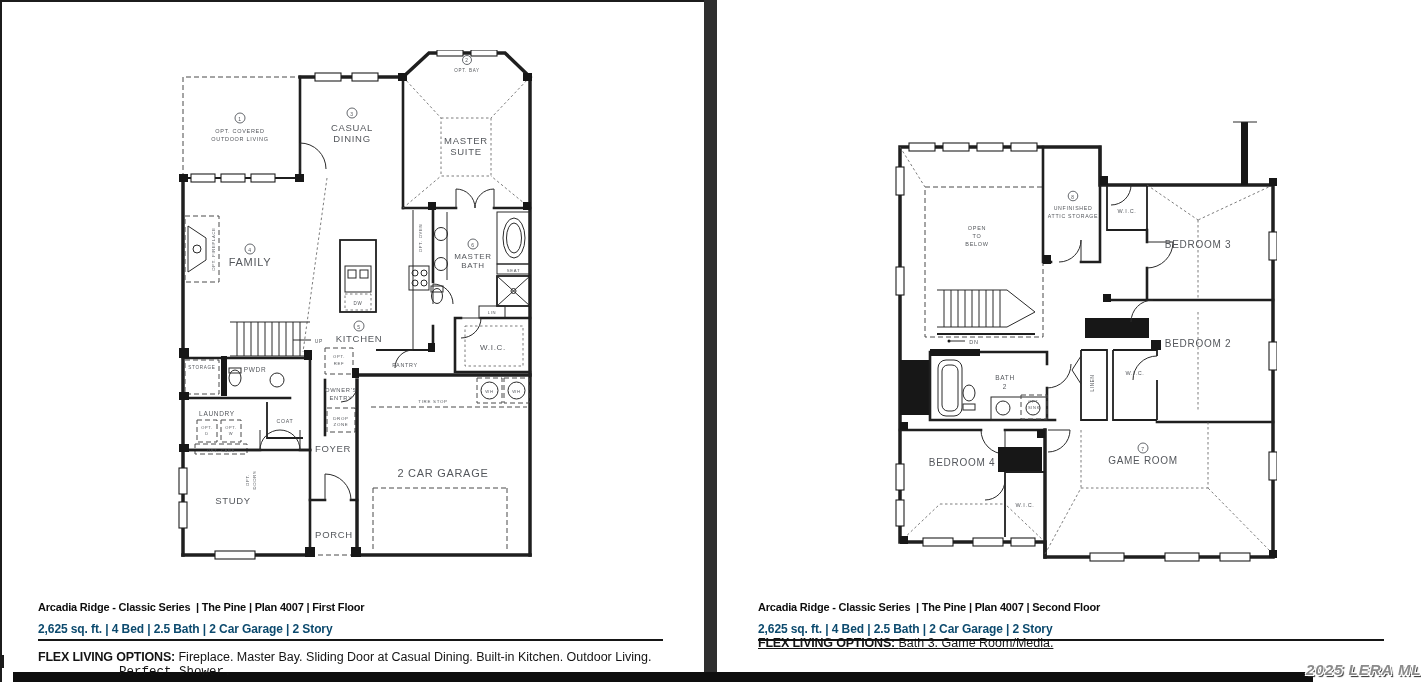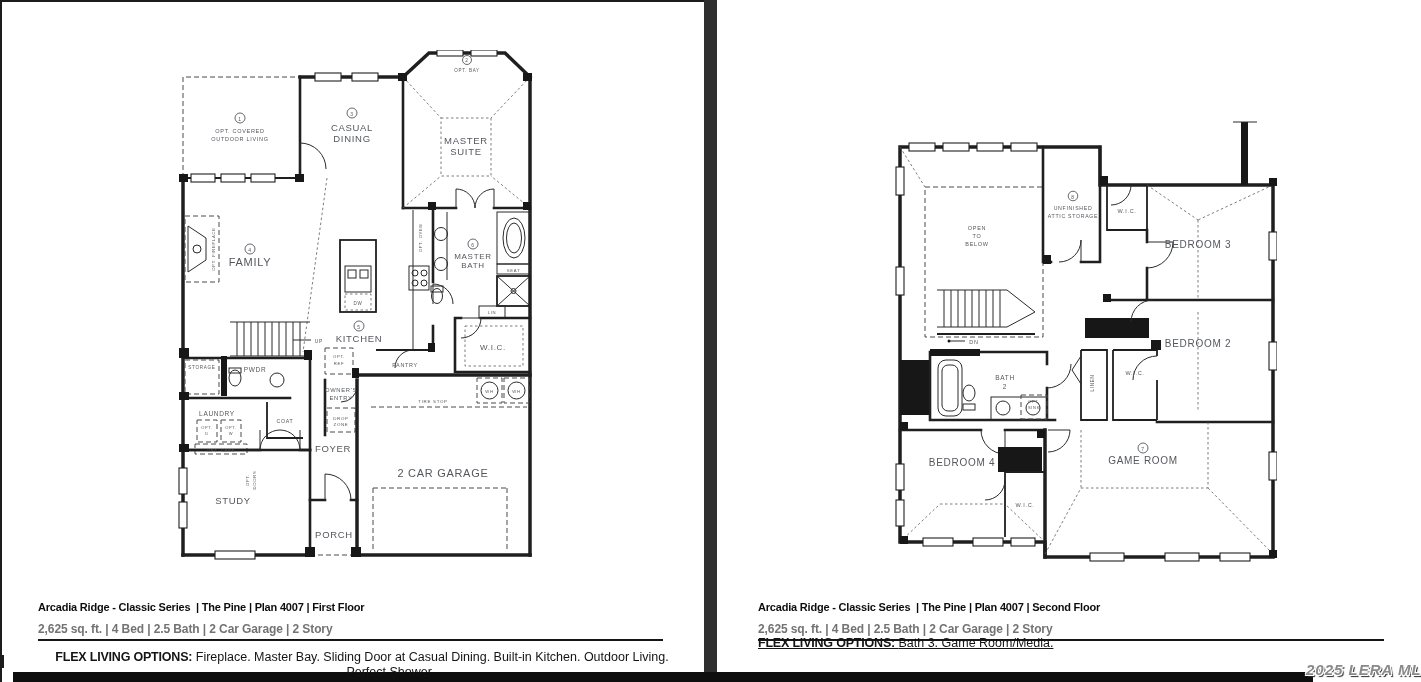--- a/index.html
+++ b/index.html
@@ -3,25 +3,25 @@
 <meta charset="utf-8">
 <style>
   html,body{margin:0;padding:0;}
   body{width:1421px;height:682px;background:#fff;position:relative;overflow:hidden;
        font-family:"Liberation Sans",sans-serif;color:#101010;}
   .edge{position:absolute;background:#1c1c1c;}
   .divider{position:absolute;left:704px;top:0;width:13px;height:682px;background:#2f2f2f;}
   .bottom-bar{position:absolute;left:13px;top:672px;width:1300px;height:10px;background:#0e0e0e;}
   .plan{position:absolute;}
   .title{position:absolute;font-weight:bold;font-size:11px;letter-spacing:-0.2px;white-space:pre;color:#0d0d0d;}
-  .specs{position:absolute;font-weight:bold;font-size:12px;letter-spacing:-0.1px;color:#737373;}
+  .specs{position:absolute;font-weight:bold;font-size:12px;letter-spacing:-0.1px;color:#0c4a6e;}
   .rule{position:absolute;height:2px;background:#161616;}
   .flex{position:absolute;font-size:12.5px;line-height:15px;color:#141414;width:648px;}
   .flex .fl{font-weight:bold;letter-spacing:-0.2px;}
-  .flex .l2{display:block;margin-left:57px;}
+  .flex .l2{display:block;margin-left:81px;font-family:Liberation Mono, monospace;}
   .watermark{position:absolute;left:1306px;top:661px;font-size:15px;font-weight:bold;font-style:italic;
      letter-spacing:1px;color:#8a8a8a;white-space:pre;
      text-shadow:-1px -1px 0 #fff,1px -1px 0 #fff,-1px 1px 0 #fff,1px 1px 0 #fff,2px 2px 1px #2a2a2a;}
   svg{font-family:"Liberation Sans",sans-serif;}
   .w4{stroke:#1f1f1f;stroke-width:3.5;fill:none;stroke-linecap:square;}
   .w3{stroke:#1f1f1f;stroke-width:2.6;fill:none;stroke-linecap:square;}
   .w2{stroke:#1f1f1f;stroke-width:1.8;fill:none;}
   .w1{stroke:#2a2a2a;stroke-width:1;fill:none;}
   .dash{stroke:#4a4a4a;stroke-width:1;fill:none;stroke-dasharray:5,3;}
   .dash2{stroke:#5a5a5a;stroke-width:0.8;fill:none;stroke-dasharray:2.5,2.5;}
@@ -327,21 +327,21 @@
   <text class="lbl" x="77" y="354" font-size="10" letter-spacing="1.2" text-anchor="middle">BEDROOM 4</text>
   <text class="lbl" x="140" y="395" font-size="5.5" text-anchor="middle">W.I.C.</text>
   <circle class="co" cx="258" cy="336" r="5"></circle>
   <text class="lbl" x="258" y="338.6" font-size="5" text-anchor="middle">7</text>
   <text class="lbl" x="258" y="352" font-size="10" letter-spacing="1.2" text-anchor="middle">GAME ROOM</text>
 </svg>
 
 <div class="title" style="left:38px;top:601px;">Arcadia Ridge - Classic Series  | The Pine | Plan 4007 | First Floor</div>
 <div class="specs" style="left:38px;top:622px;">2,625 sq. ft. | 4 Bed | 2.5 Bath | 2 Car Garage | 2 Story</div>
 <div class="rule" style="left:38px;top:639px;width:625px;"></div>
-<div class="flex" style="left:38px;top:650px;text-align:center;">
+<div class="flex" style="left:38px;top:650px;">
   <span class="fl">FLEX LIVING OPTIONS:</span>
   <span>Fireplace. Master Bay. Sliding Door at Casual Dining. Built-in Kitchen. Outdoor Living.</span>
   <span class="l2">Perfect Shower.</span>
 </div>
 
 <div class="title" style="left:758px;top:601px;">Arcadia Ridge - Classic Series  | The Pine | Plan 4007 | Second Floor</div>
 <div class="specs" style="left:758px;top:622px;">2,625 sq. ft. | 4 Bed | 2.5 Bath | 2 Car Garage | 2 Story</div>
 <div class="rule" style="left:758px;top:639px;width:626px;"></div>
 <div class="flex" style="left:758px;top:636px;text-decoration:underline;">
   <span class="fl">FLEX LIVING OPTIONS:</span>

